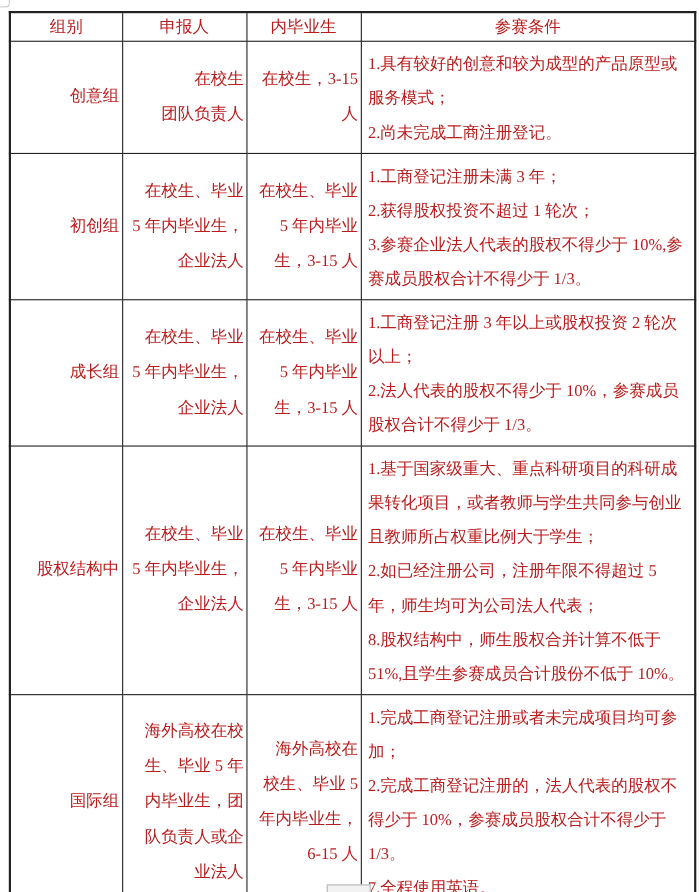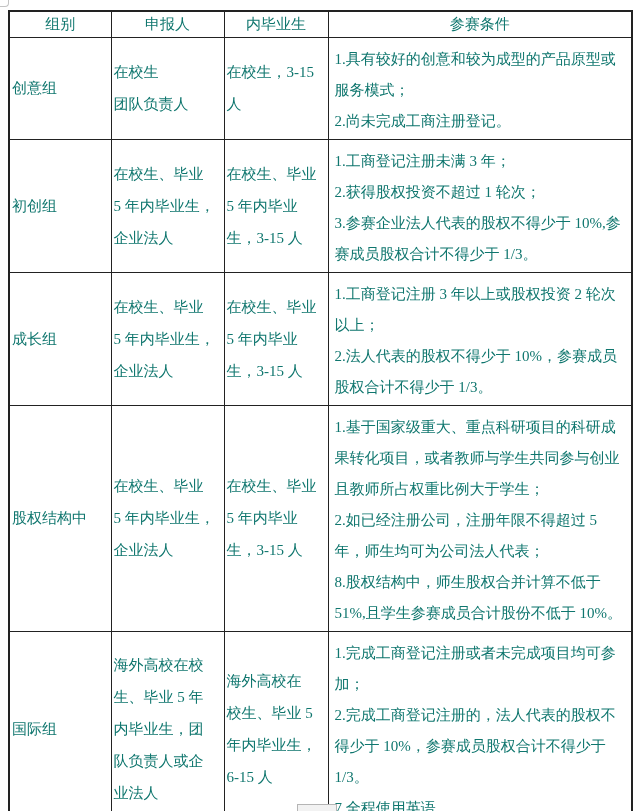--- a/index.html
+++ b/index.html
@@ -17,27 +17,27 @@
     position:absolute; left:297px; top:804px; width:38px; height:12px;
     border:1px solid #b5b5b5; background:#f2f2f2;
   }
   table.groups {
     position:absolute; left:8px; top:10px; width:623px;
     border-collapse:collapse; table-layout:fixed;
     border:2px solid #222222;
   }
   .groups th, .groups td {
     border:1px solid #222222;
-    color:#0f766e; font-size:15px; font-weight:normal;
+    color:#b91c1c; font-size:15px; font-weight:normal;
     overflow:hidden;
   }
   .groups thead tr { height:26px; }
   .groups th { text-align:center; padding:2px 0; }
   td.center {
-    text-align:left; vertical-align:middle;
+    text-align:right; vertical-align:middle;
     white-space:pre-line; line-height:32px; padding:0 2px;
   }
   td.cond { text-align:left; vertical-align:middle; padding:6px 4px 2px 6px; }
   .clause { line-height:31px; }
 </style>
 </head>
 <body>
 
 <div class="doc">
   <div class="corner-handle"></div>

